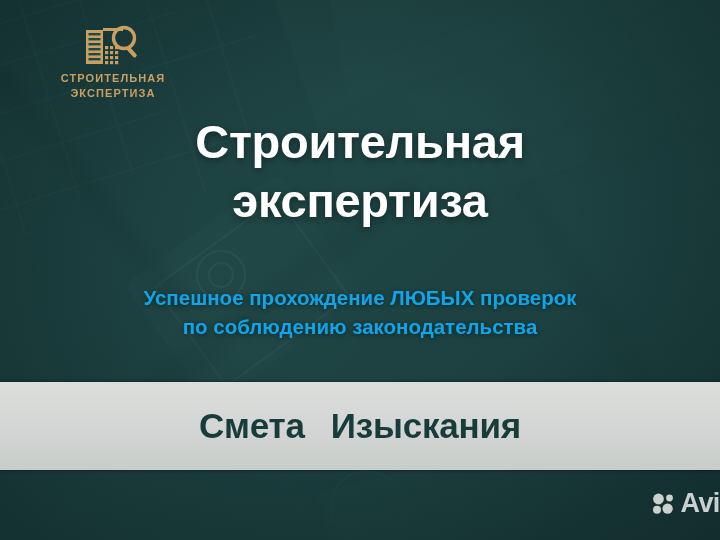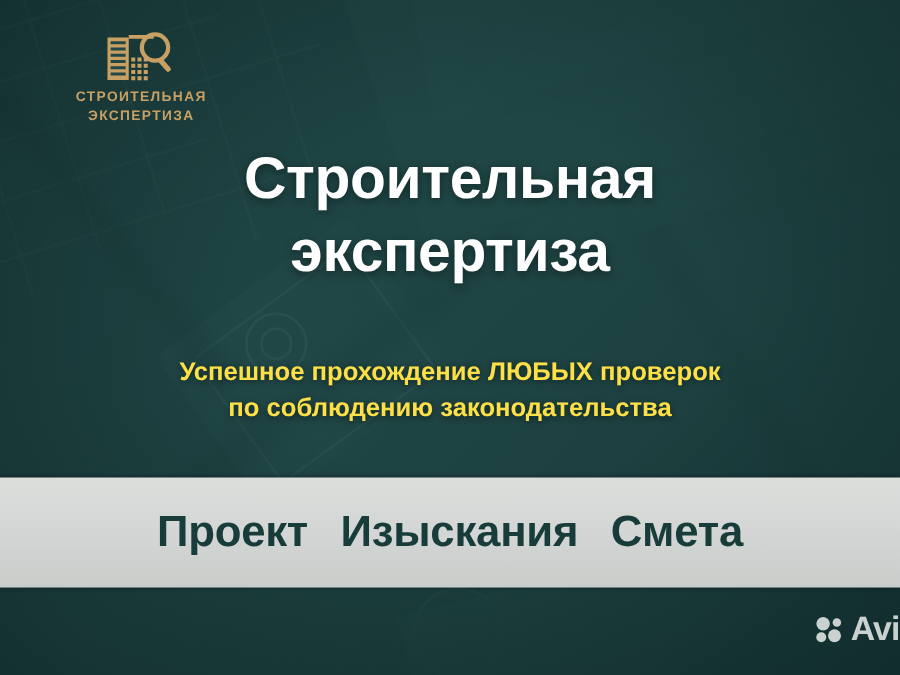--- a/index.html
+++ b/index.html
@@ -170,21 +170,21 @@
     white-space: pre-line;
   }
 
   
   .subtitle {
     position: absolute;
     left: 0;
     top: 283px;
     width: 720px;
     text-align: center;
-    color: #fde047;
+    color: #0ea5e9;
     font-size: 20.5px;
     font-weight: bold;
     line-height: 29px;
     text-shadow: 0 1px 5px rgba(0,0,0,.45);
     white-space: pre-line;
   }
 
   
   .band {
     position: absolute;
@@ -346,23 +346,22 @@
   </div>
 
   <div class="headline">Строительная
 экспертиза</div>
 
   <div class="subtitle">Успешное прохождение ЛЮБЫХ проверок
 по соблюдению законодательства</div>
 
   <div class="band">
     <div class="band-inner">
-      <span class="band-item">Проект</span>
+      <span class="band-item">Смета</span>
       <span class="band-item">Изыскания</span>
-      <span class="band-item">Смета</span>
     </div>
   </div>
 
   <div class="avito">
     <svg width="26" height="22" viewBox="0 0 26 22">
       <circle cx="7.5" cy="6" r="5.4" fill="#e8ecea"></circle>
       <circle cx="18.5" cy="5" r="3.4" fill="#e8ecea"></circle>
       <circle cx="6" cy="16.8" r="4.0" fill="#e8ecea"></circle>
       <circle cx="16.6" cy="15.6" r="5.2" fill="#e8ecea"></circle>
     </svg>

